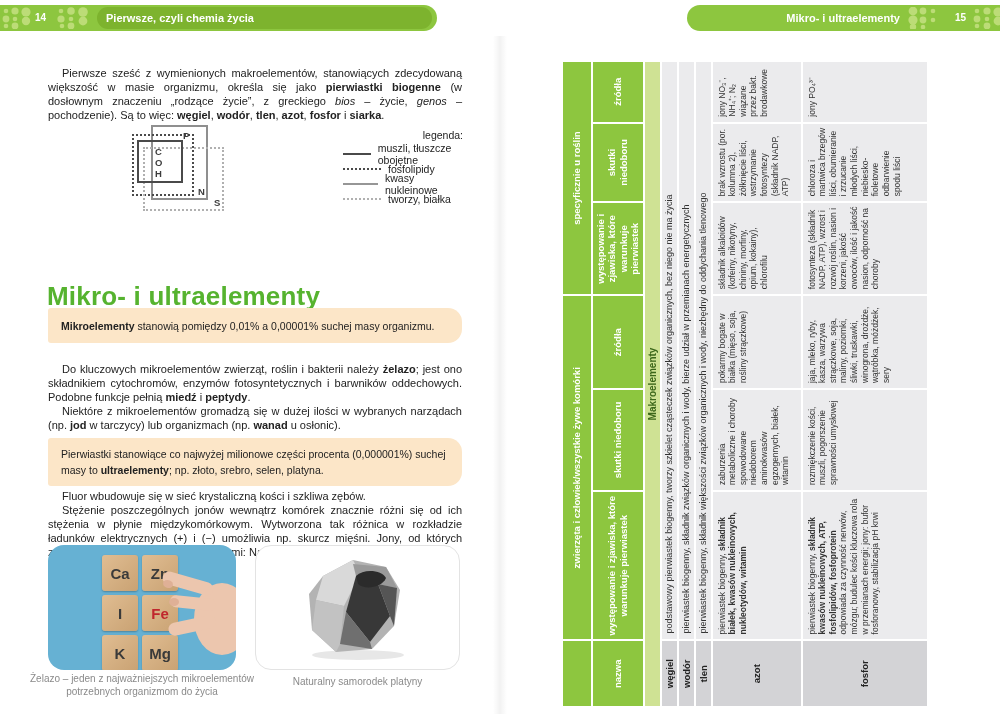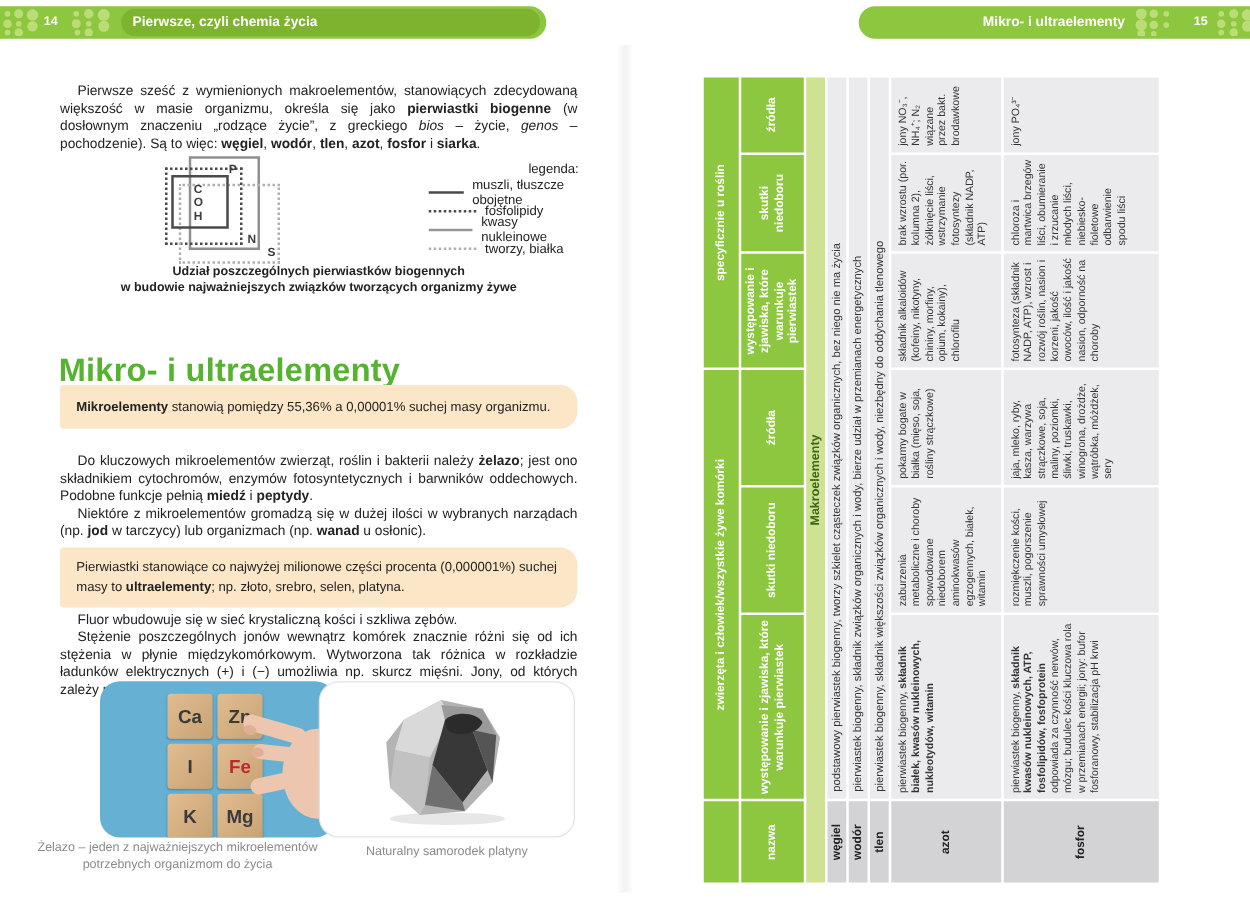--- a/index.html
+++ b/index.html
@@ -50,21 +50,21 @@
   .lsample{display:inline-block;width:38px;margin-right:7px;}
   .ls-solid-dark {border-top:2px solid #4a4a4a;}
   .ls-dotted-dark{border-top:2px dotted #4a4a4a;}
   .ls-solid-gray {border-top:2px solid #969696;}
   .ls-dotted-light{border-top:2px dotted #b0b0b0;}
   .diag-caption{position:absolute;left:0;top:87px;width:414px;text-align:center;
                 font-size:10px;font-weight:bold;line-height:13px;color:#222;}
 
   
   .fig1{position:absolute;left:48px;top:545px;width:188px;height:125px;background:#66b1d3;
-        border-radius:16px;overflow:hidden;margin-left:32px;}
+        border-radius:16px;overflow:hidden;}
   .blocks{position:absolute;left:54px;top:10px;display:grid;grid-template-columns:36px 36px;
           grid-auto-rows:36px;gap:4px;}
   .block{background:linear-gradient(135deg,#e0bd92,#c9a273);border-radius:3px;
          display:flex;align-items:center;justify-content:center;
          font-size:15px;font-weight:bold;color:#3a3a3a;box-shadow:0 1px 2px rgba(0,0,0,0.25);}
   .block.red{color:#c0272d;}
   .hand{position:absolute;right:-8px;top:22px;}
   .fig2{position:absolute;left:255px;top:545px;width:205px;height:125px;background:#ffffff;
         border:1px solid #e3e3e3;border-radius:16px;box-sizing:border-box;overflow:hidden;}
   .rock{position:absolute;left:42px;top:8px;}
@@ -187,29 +187,25 @@
       <div class="legend-row">
         <span class="lsample ls-solid-gray"></span>
         <span>kwasy nukleinowe</span>
       </div>
       <div class="legend-row">
         <span class="lsample ls-dotted-light"></span>
         <span>tworzy, białka</span>
       </div>
     </div>
 
-    <div class="diag-caption">
-      <div>Udział poszczególnych pierwiastków biogennych</div>
-      <div>w budowie najważniejszych związków tworzących organizmy żywe</div>
-    </div>
   </div>
 
   <h1 class="heading">Mikro- i ultraelementy</h1>
 
-  <div class="infobox box1"><span style="font-weight: bold;">Mikroelementy</span><span> stanowią pomiędzy 55,36% a 0,00001% suchej masy organizmu.</span></div>
+  <div class="infobox box1"><span style="font-weight: bold;">Mikroelementy</span><span> stanowią pomiędzy 0,01% a 0,00001% suchej masy organizmu.</span></div>
 
   <p class="para p2"><span>Do kluczowych mikroelementów zwierząt, roślin i bakterii należy </span><span style="font-weight: bold;">żelazo</span><span>; jest ono składnikiem cytochromów, enzymów fotosyntetycznych i barwników oddechowych. Podobne funkcje pełnią </span><span style="font-weight: bold;">miedź</span><span> i </span><span style="font-weight: bold;">peptydy</span><span>.</span></p>
   <p class="para p3"><span>Niektóre z mikroelementów gromadzą się w dużej ilości w wybranych narządach (np. </span><span style="font-weight: bold;">jod</span><span> w tarczycy) lub organizmach (np. </span><span style="font-weight: bold;">wanad</span><span> u osłonic).</span></p>
 
   <div class="infobox box2"><span>Pierwiastki stanowiące co najwyżej milionowe części procenta (0,000001%) suchej masy to </span><span style="font-weight: bold;">ultraelementy</span><span>; np. złoto, srebro, selen, platyna.</span></div>
 
   <p class="para p4">Fluor wbudowuje się w sieć krystaliczną kości i szkliwa zębów.</p>
   <p class="para p5">Stężenie poszczególnych jonów wewnątrz komórek znacznie różni się od ich stężenia w płynie międzykomórkowym. Wytworzona tak różnica w rozkładzie ładunków elektrycznych (+) i (−) umożliwia np. skurcz mięśni. Jony, od których zależy potencjał błony, to między innymi: Na⁺, K⁺, Cl⁻, Ca⁺⁺ i Mg⁺⁺.</p>
 
   <div class="fig1">

